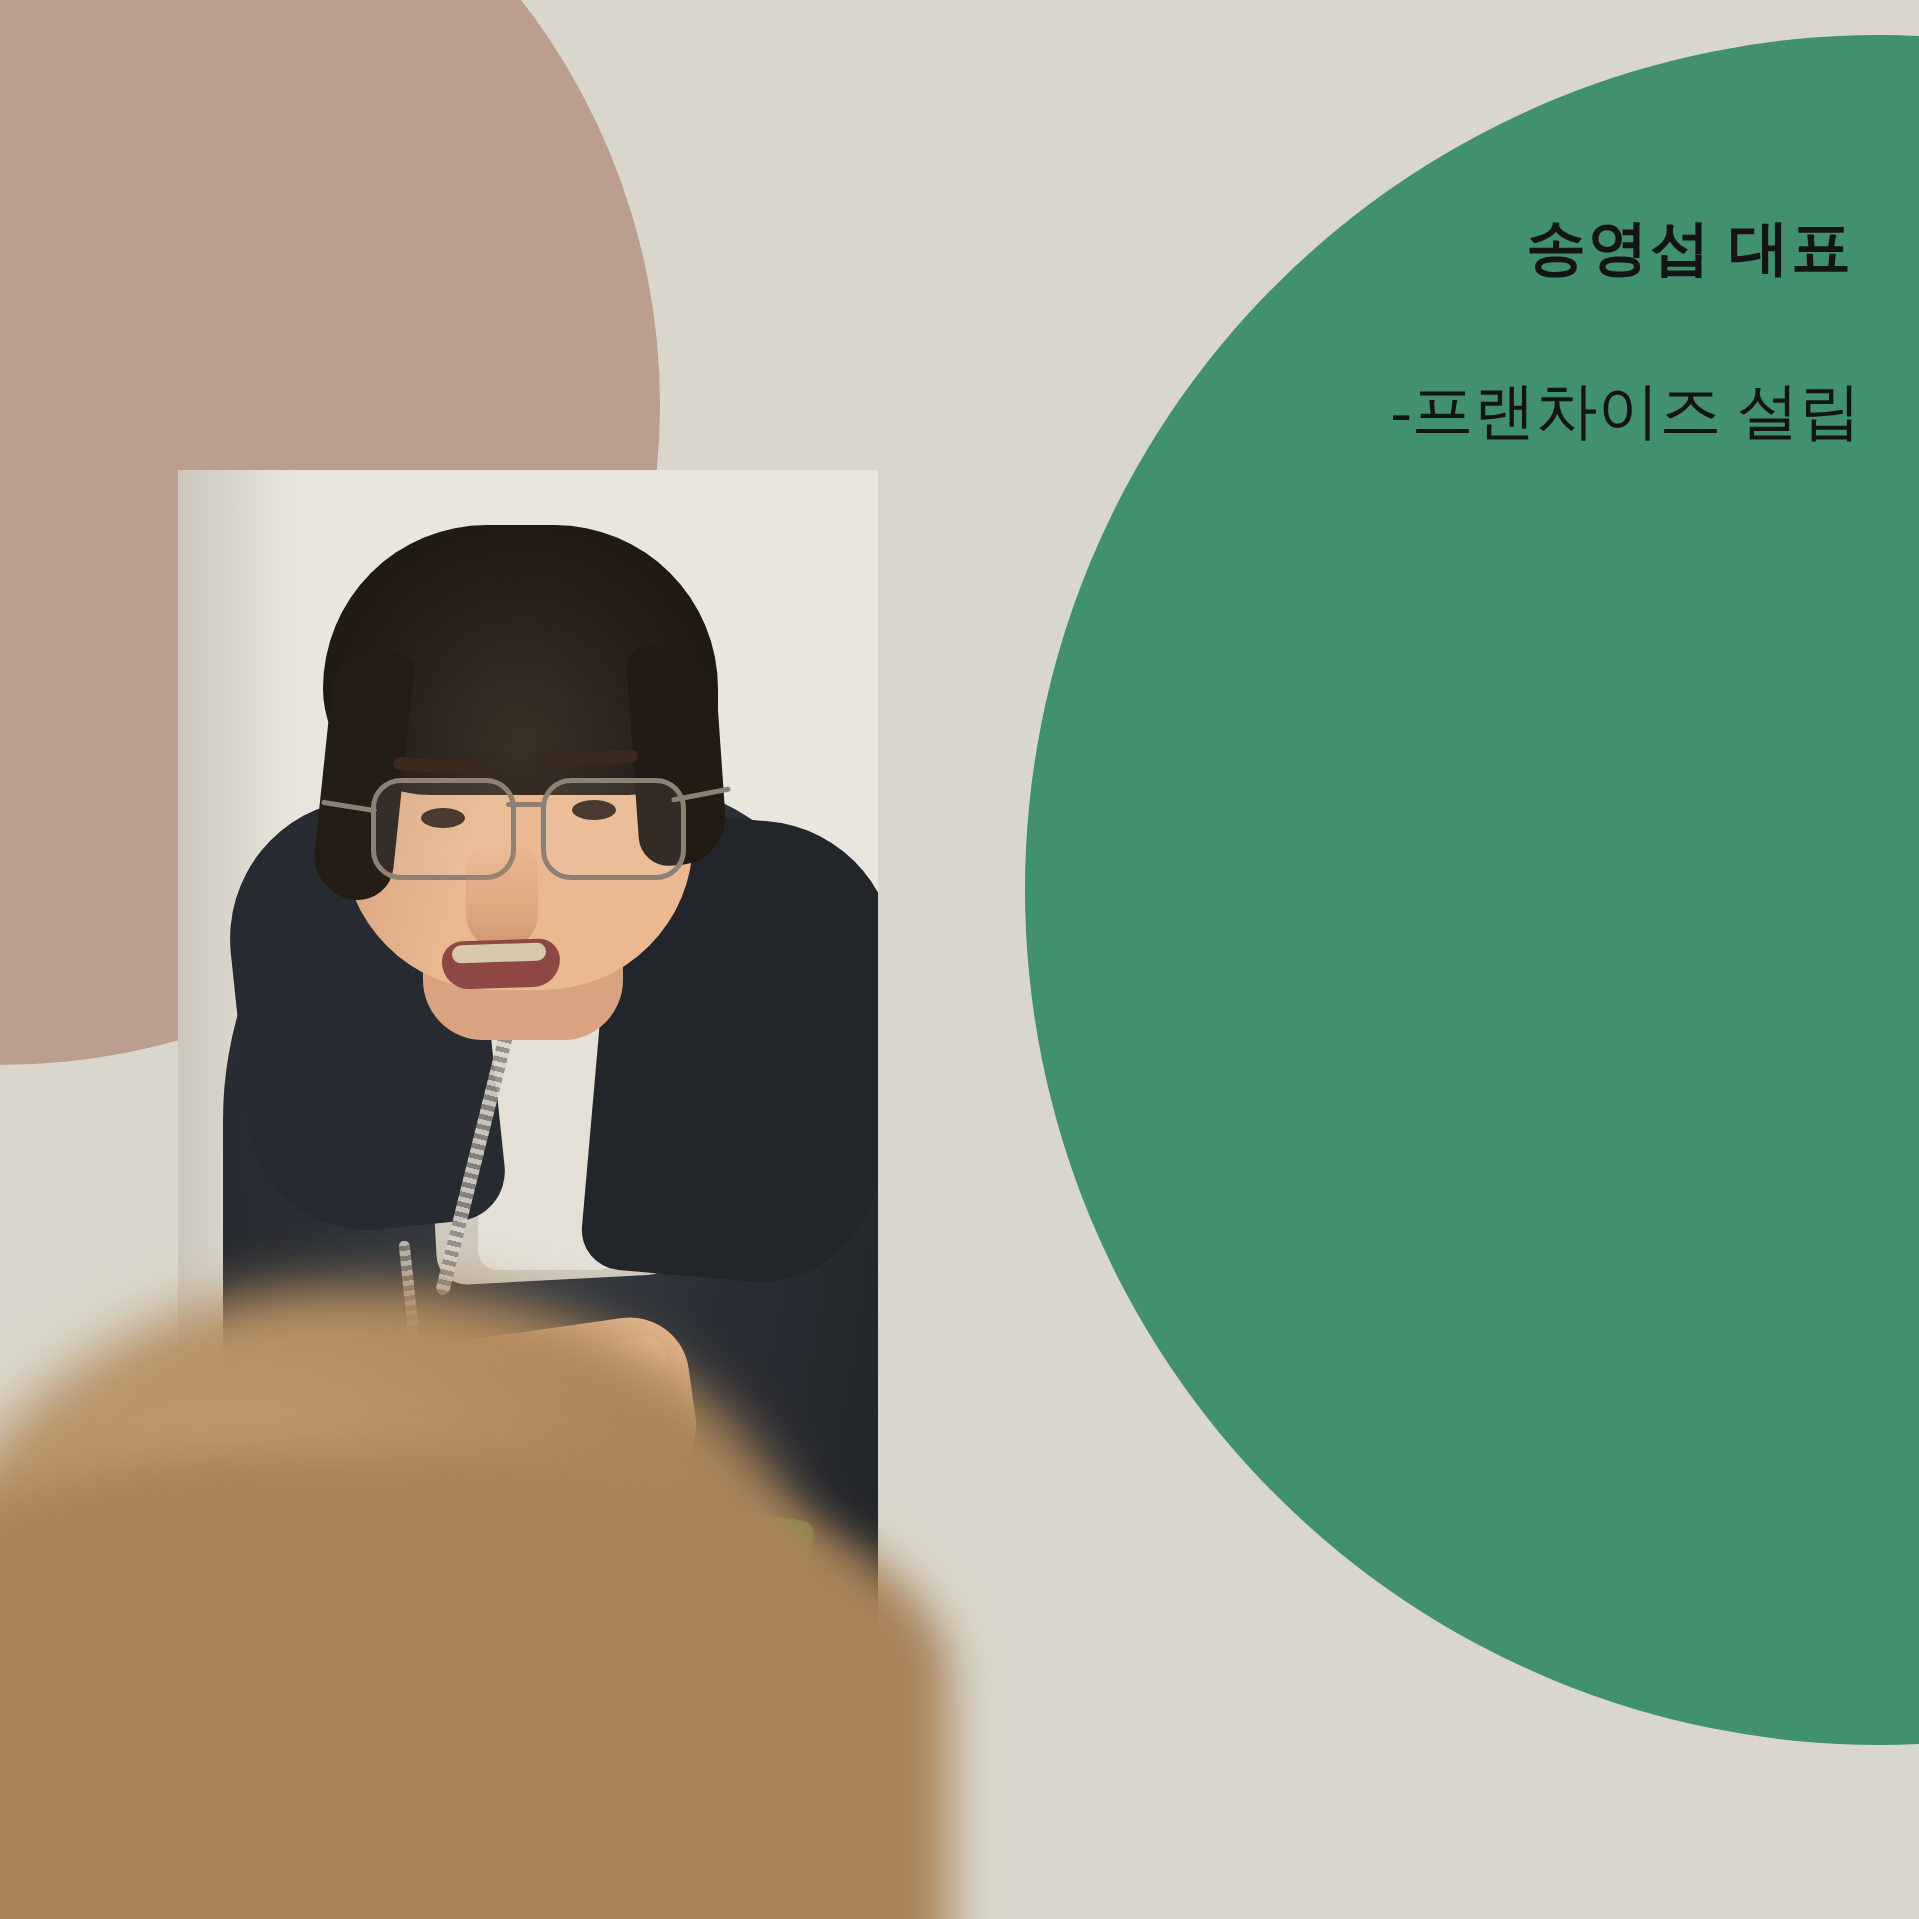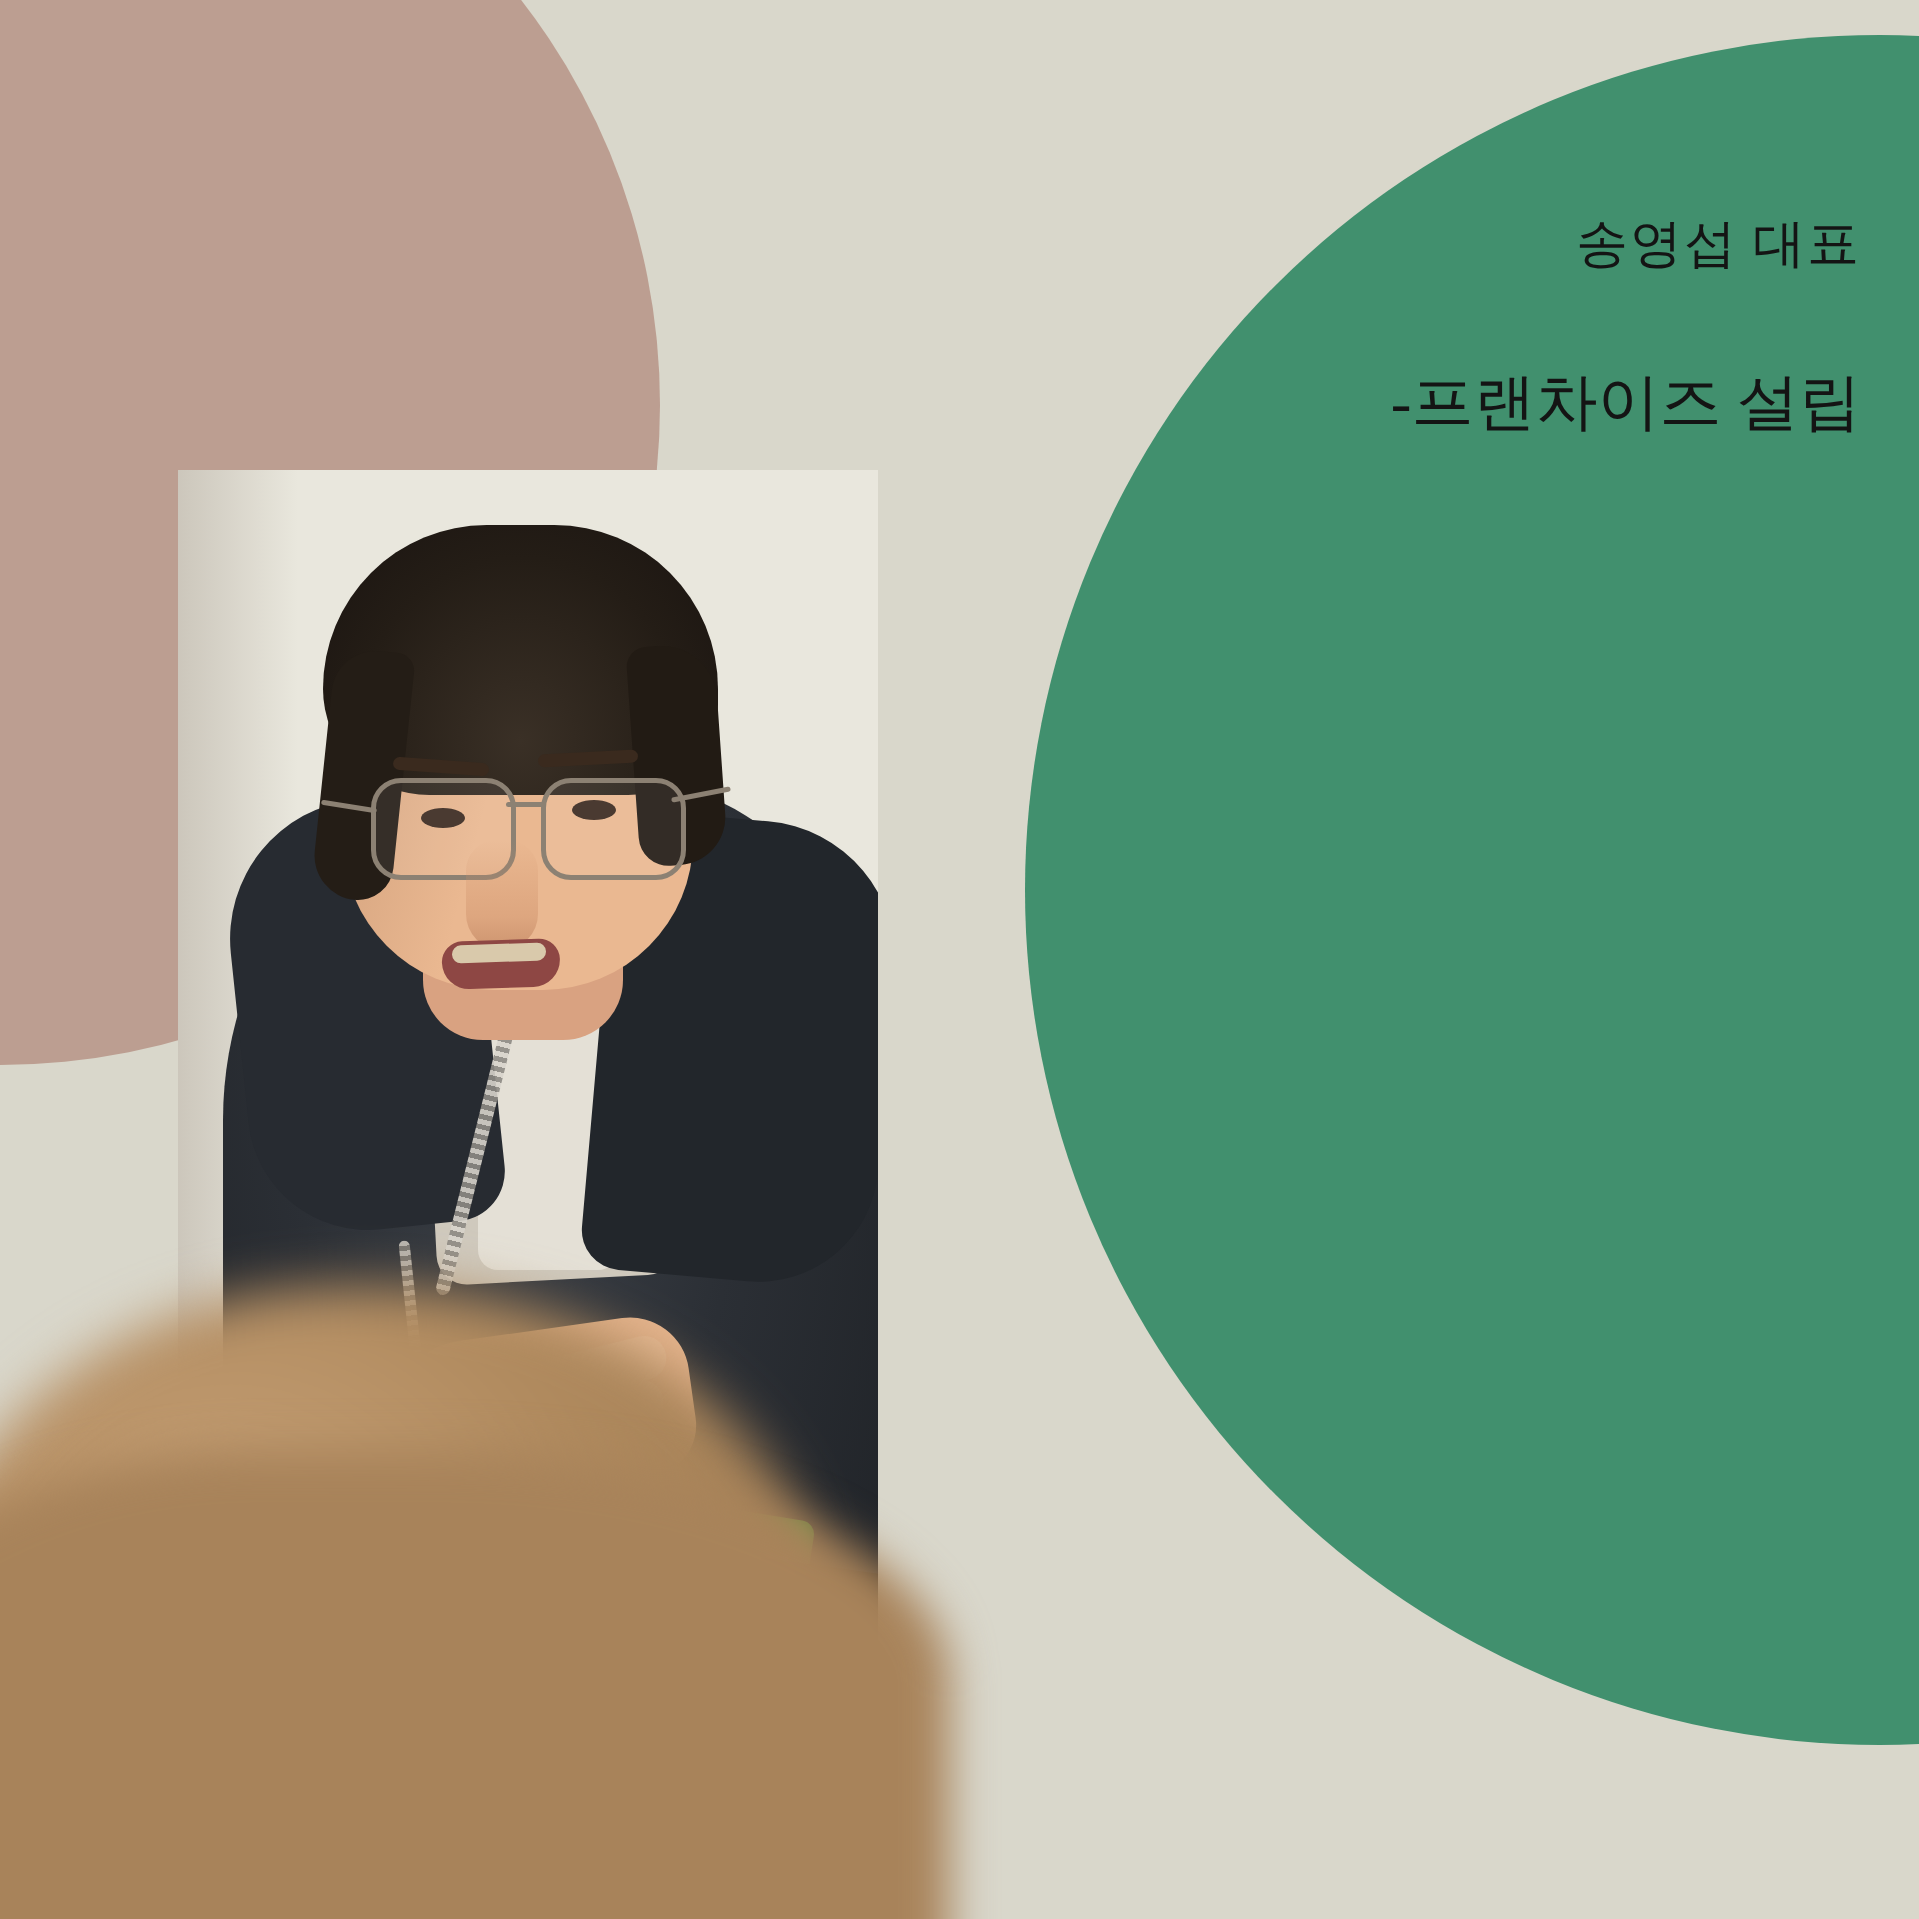--- a/index.html
+++ b/index.html
@@ -385,25 +385,25 @@
   
   .text-panel {
     position: absolute;
     right: 58px;
     top: 215px;
     width: 960px;
     text-align: right;
     color: #141414;
   }
   .panel-title {
-    font-size: 52px;
+    font-size: 60px;
     line-height: 1.1;
     letter-spacing: 2px;
-    margin: 0 0 96px 0;
-    font-weight: normal;
+    margin: 0 8px 96px 0;
+    font-weight: bold;
   }
   .bullet {
     font-size: 62px;
     line-height: 1.12;
     margin: 0 0 76px 0;
     letter-spacing: 0px;
     white-space: nowrap;
   }
   .bullet:last-child { margin-bottom: 0; margin-top: 8px; }
 </style>

